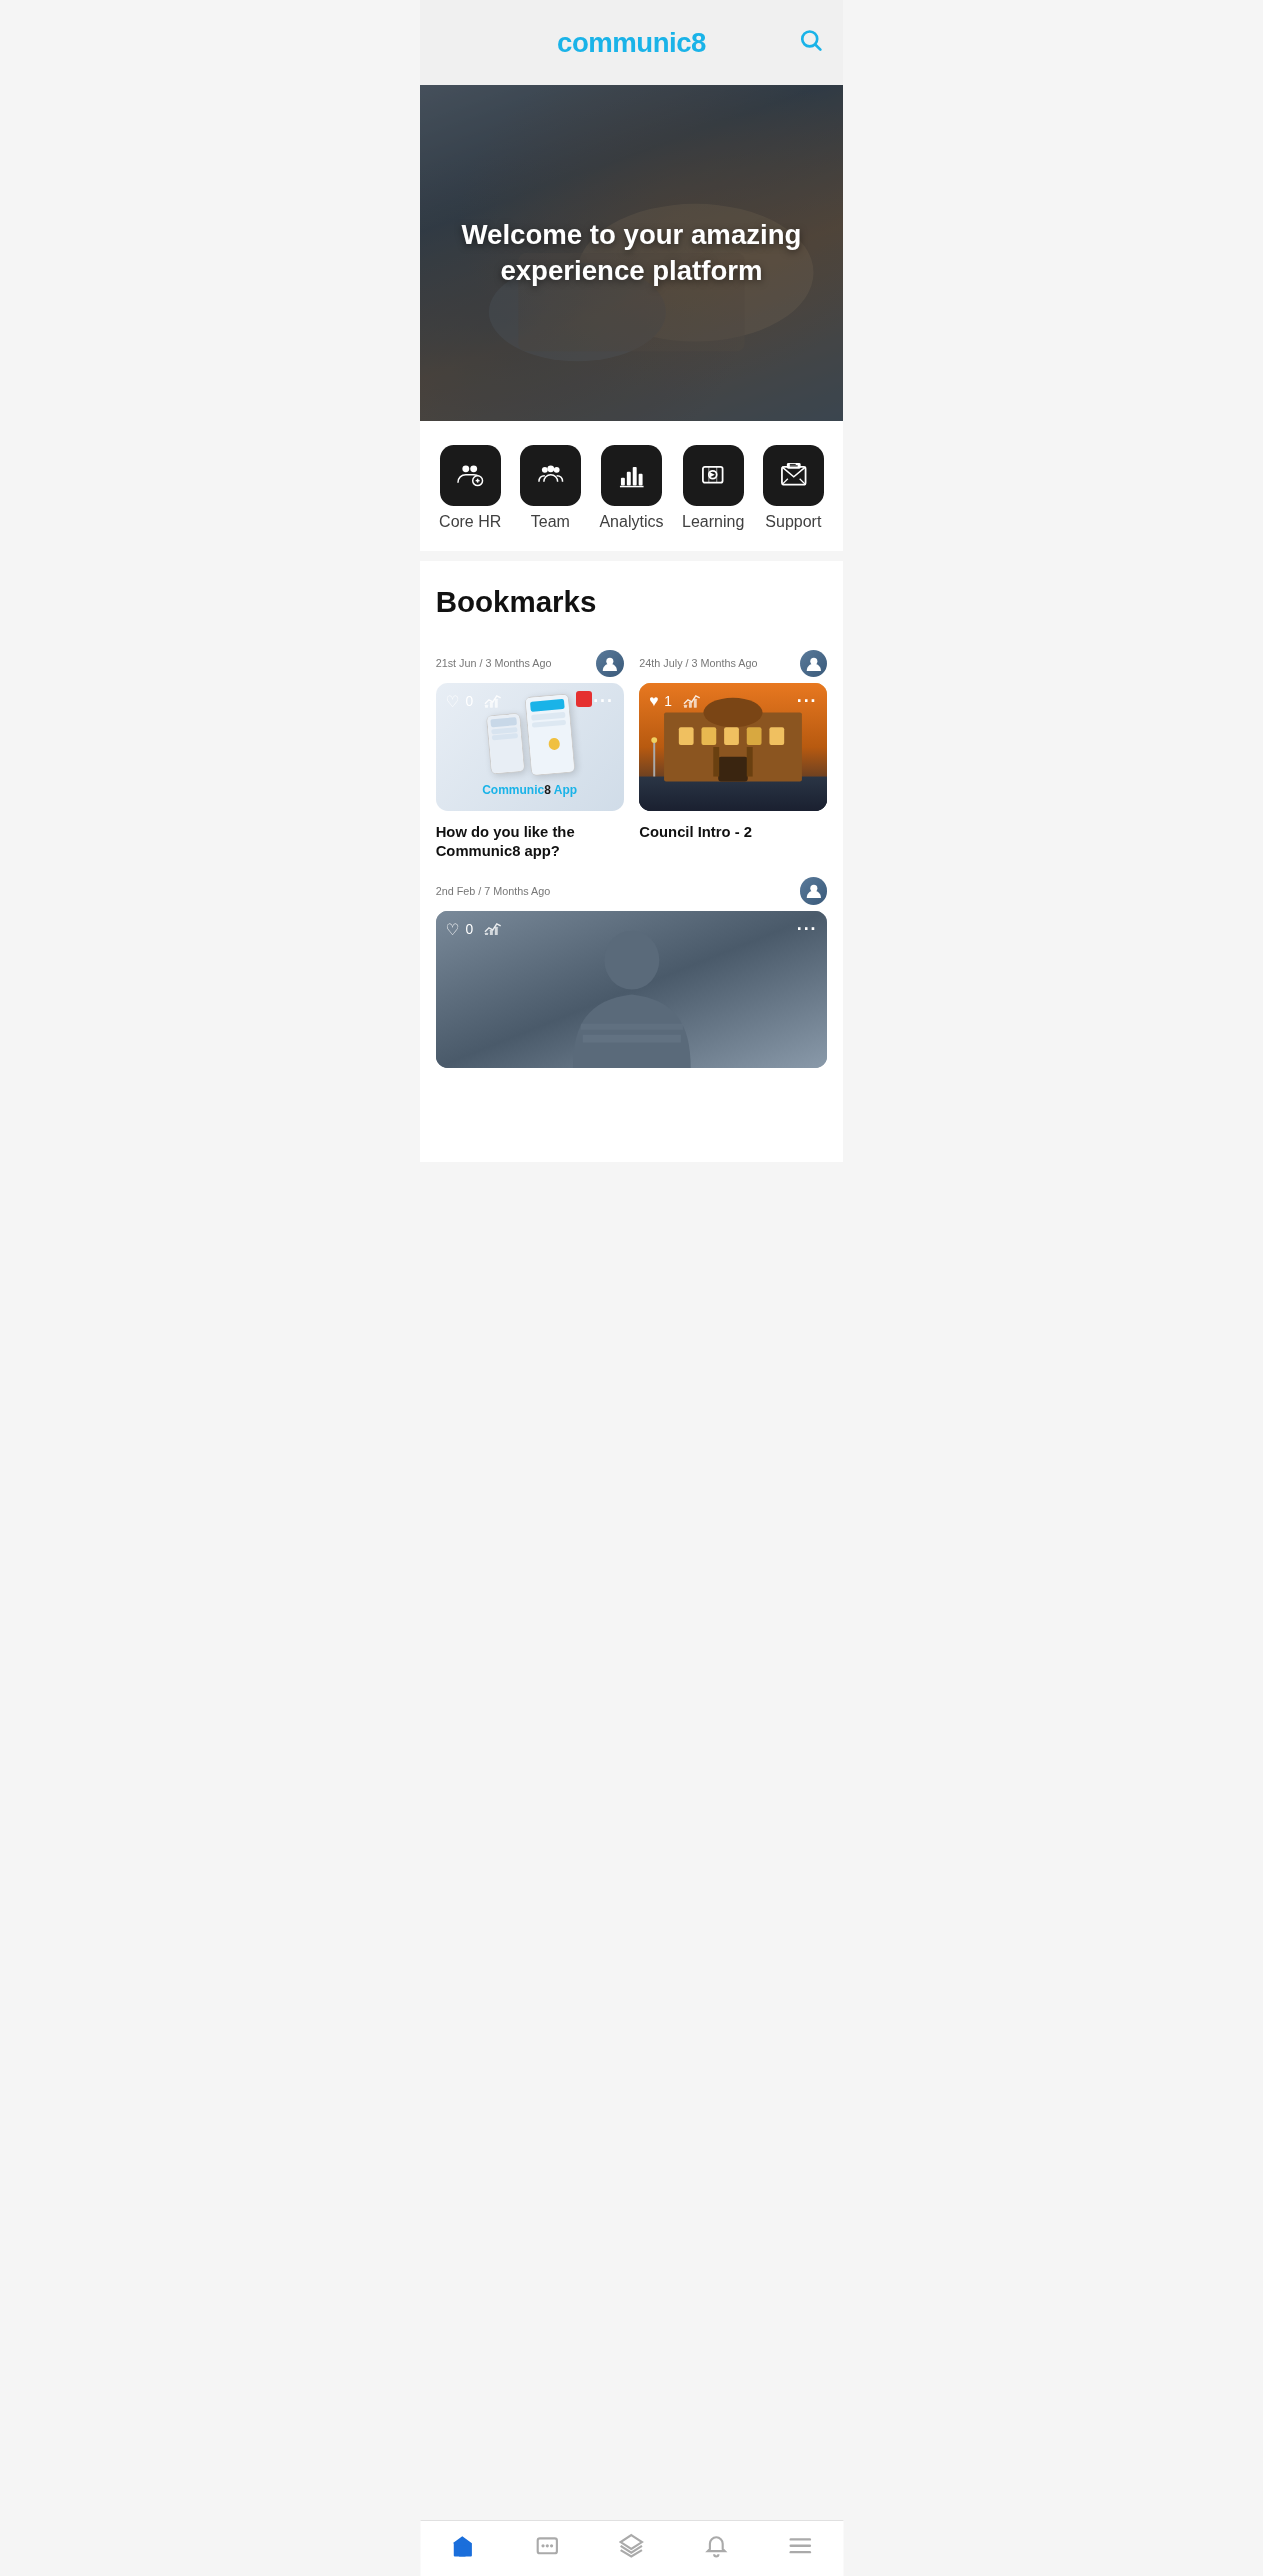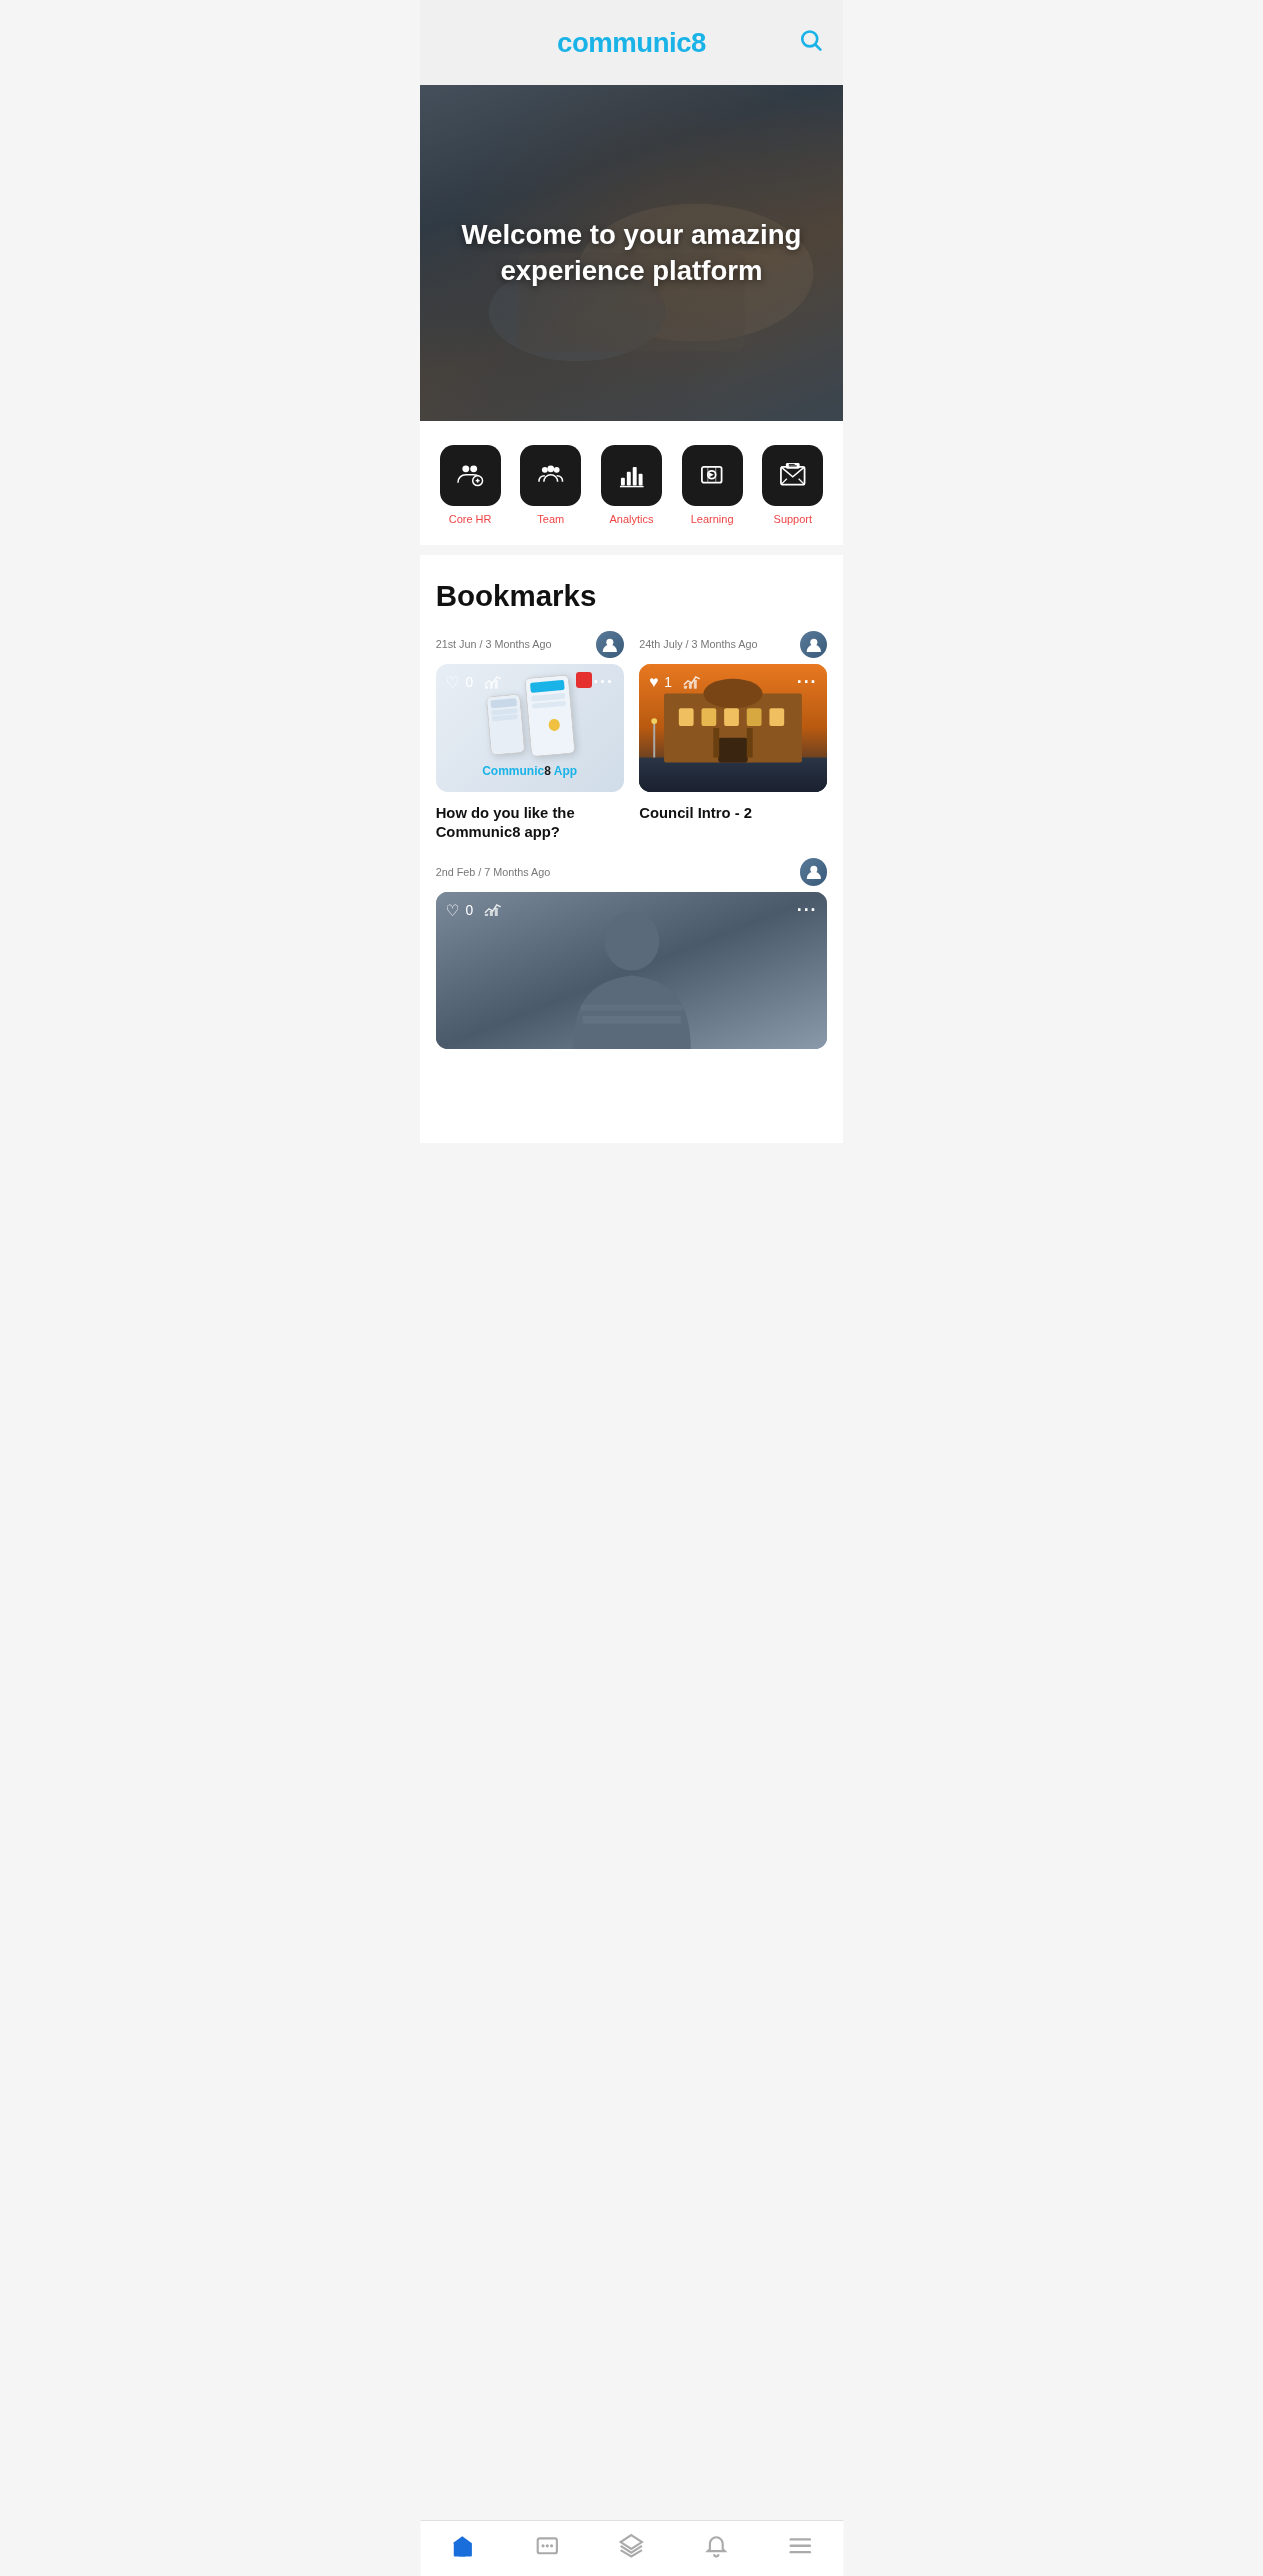--- a/index.html
+++ b/index.html
@@ -100,36 +100,36 @@
       height: 61px;
       background: #1a1a1a;
       border-radius: 13.8px;
       display: flex;
       align-items: center;
       justify-content: center;
       color: white;
       font-size: 25.6px;
     }
     .nav-icon-label {
-      font-size: 11px;
-      color: #ef4444;
+      font-size: 16px;
+      color: #404040;
       font-weight: 400;
     }
 
     
     .section {
       background: white;
       padding: 23.6px 15.7px 15.7px;
       margin-top: 9.8px;
     }
     .section-title {
       font-size: 29.5px;
       font-weight: 800;
       color: #111;
-      margin-bottom: 18px;
+      margin-bottom: 31px;
     }
 
     
     .cards-grid {
       display: grid;
       grid-template-columns: 1fr 1fr;
       gap: 15.7px;
     }
     .card-meta {
       display: flex;

